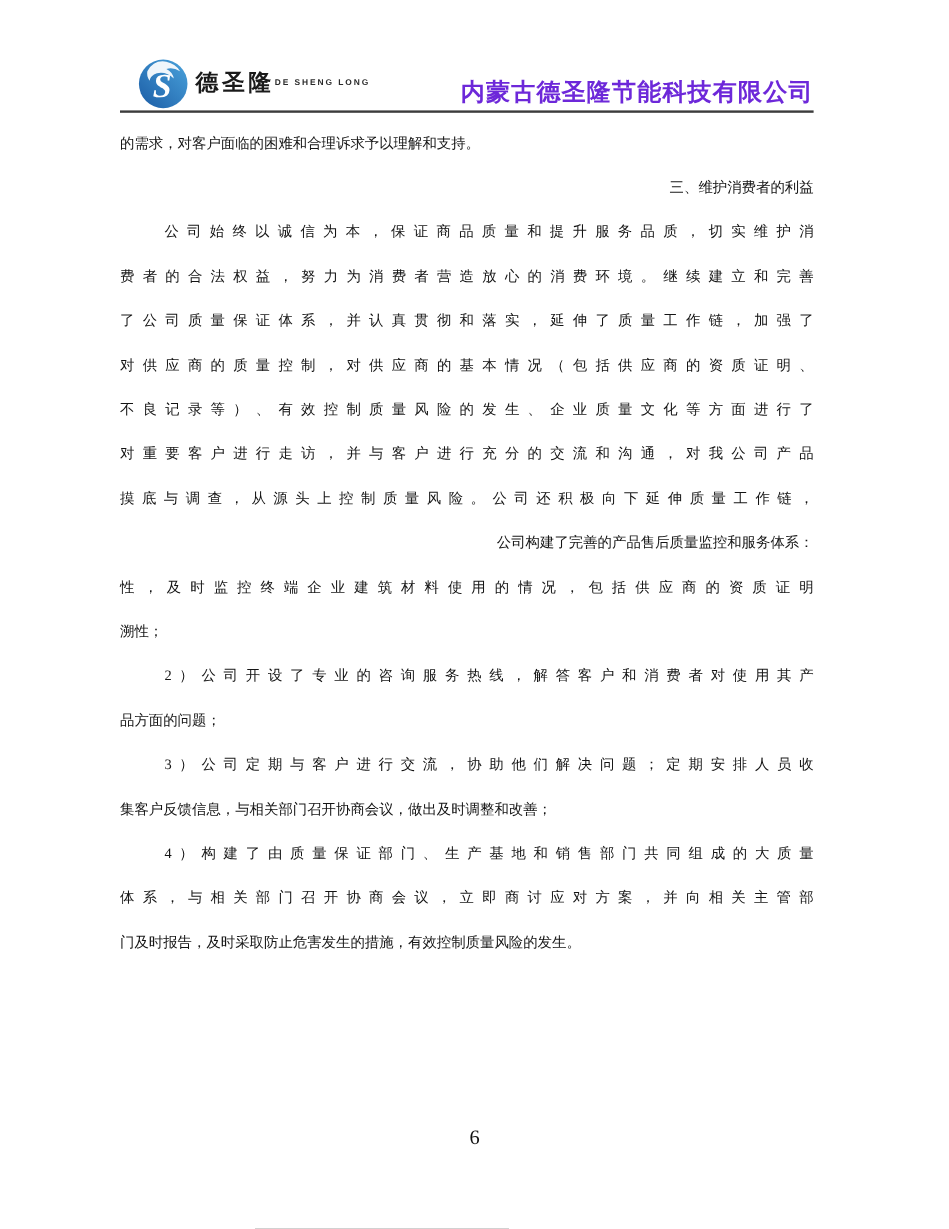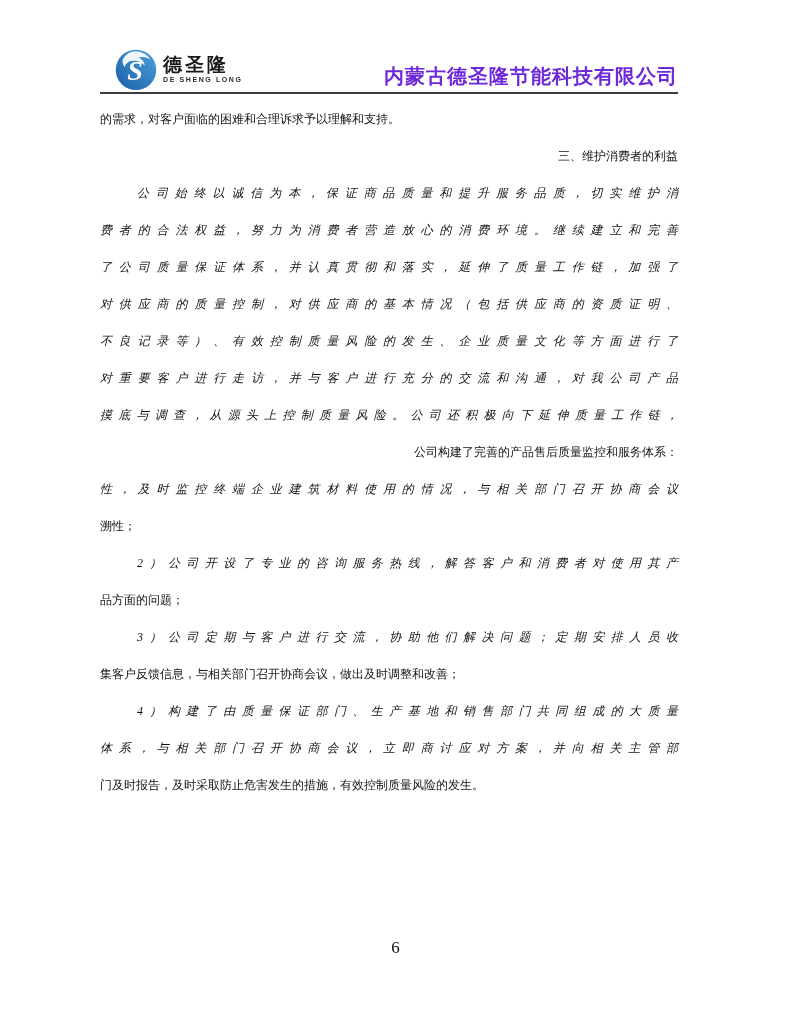--- a/index.html
+++ b/index.html
@@ -25,21 +25,21 @@
     border-bottom: 2px solid #3c3c3c;
   }
   .logo {
     position: absolute;
     left: 14px;
     bottom: 1px;
     display: flex;
     align-items: center;
     gap: 5px;
   }
-  .logo-text { display: flex; flex-direction: column; }
+  .logo-text { display: flex; flex-direction: row; align-items: center; }
   .logo-cn {
     font-family: "Liberation Sans", sans-serif;
     font-weight: bold;
     font-size: 19px;
     letter-spacing: 3px;
     color: #1a1a1a;
     line-height: 21px;
   }
   .logo-en {
     font-family: "Liberation Sans", sans-serif;
@@ -70,21 +70,20 @@
   .line {
     font-size: 12px;
     line-height: 37px;
     color: #141414;
     white-space: nowrap;
   }
   .line.fill {
     white-space: normal;
     text-align: justify;
     text-align-last: justify;
-    font-style: italic;
   }
   .line.indent { text-indent: 37px; text-align: right; }
 
   
   .footer {
     position: absolute;
     left: 0;
     top: 938px;
     width: 100%;
     text-align: center;
@@ -121,21 +120,21 @@
       <div class="line">的需求，对客户面临的困难和合理诉求予以理解和支持。</div>
       <div class="line indent">三、维护消费者的利益</div>
       <div class="line fill indent">公司始终以诚信为本，保证商品质量和提升服务品质，切实维护消</div>
       <div class="line fill">费者的合法权益，努力为消费者营造放心的消费环境。继续建立和完善</div>
       <div class="line fill">了公司质量保证体系，并认真贯彻和落实，延伸了质量工作链，加强了</div>
       <div class="line fill">对供应商的质量控制，对供应商的基本情况（包括供应商的资质证明、</div>
       <div class="line fill">不良记录等）、有效控制质量风险的发生、企业质量文化等方面进行了</div>
       <div class="line fill">对重要客户进行走访，并与客户进行充分的交流和沟通，对我公司产品</div>
       <div class="line fill">摸底与调查，从源头上控制质量风险。公司还积极向下延伸质量工作链，</div>
       <div class="line indent">公司构建了完善的产品售后质量监控和服务体系：</div>
-      <div class="line fill">性，及时监控终端企业建筑材料使用的情况，与相关部门召开协商会议</div>
+      <div class="line fill">性，及时监控终端企业建筑材料使用的情况，包括供应商的资质证明</div>
       <div class="line">溯性；</div>
       <div class="line fill indent">2）公司开设了专业的咨询服务热线，解答客户和消费者对使用其产</div>
       <div class="line">品方面的问题；</div>
       <div class="line fill indent">3）公司定期与客户进行交流，协助他们解决问题；定期安排人员收</div>
       <div class="line">集客户反馈信息，与相关部门召开协商会议，做出及时调整和改善；</div>
       <div class="line fill indent">4）构建了由质量保证部门、生产基地和销售部门共同组成的大质量</div>
       <div class="line fill">体系，与相关部门召开协商会议，立即商讨应对方案，并向相关主管部</div>
       <div class="line">门及时报告，及时采取防止危害发生的措施，有效控制质量风险的发生。</div>
     </div>
 

